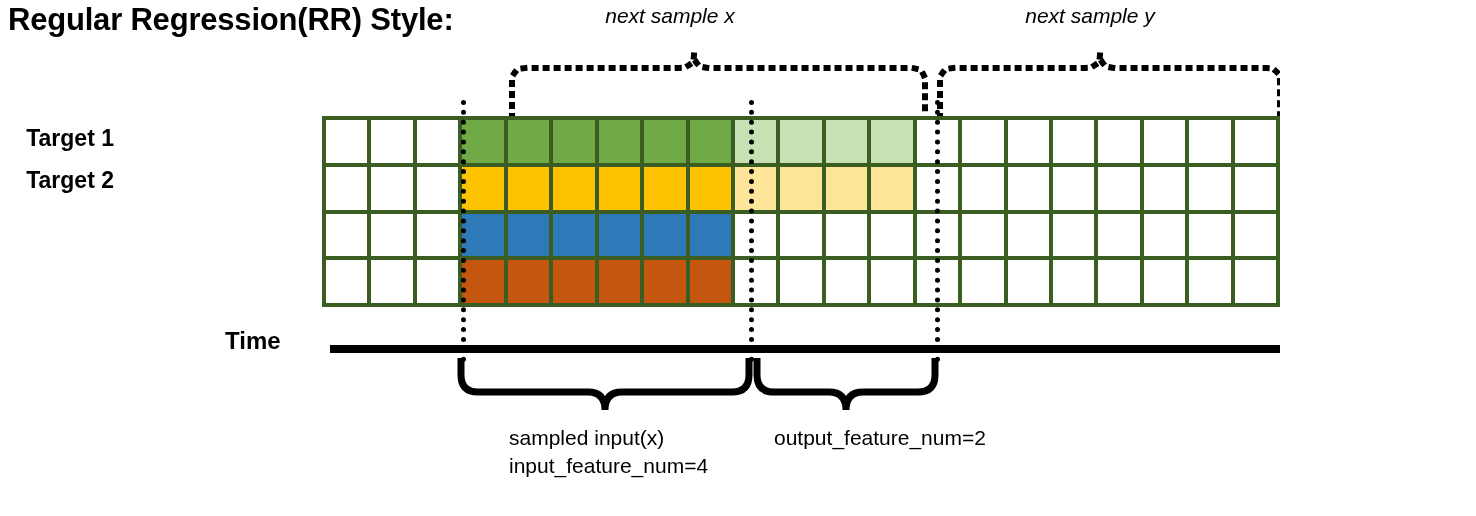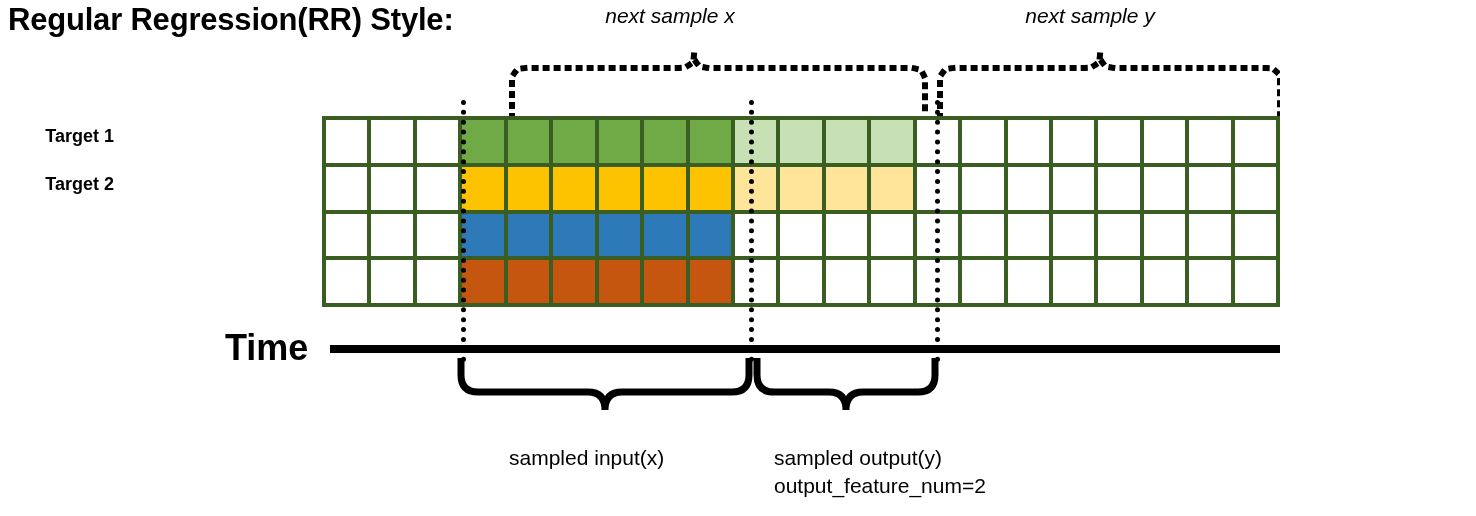--- a/index.html
+++ b/index.html
@@ -38,21 +38,21 @@
     font-weight: normal;
     color: #000000;
     white-space: nowrap;
     text-align: center;
   }
 
   
   .row-label {
     position: absolute;
     right: 1166px;           
-    font-size: 18px;
+    font-size: 23px;
     font-weight: bold;
     color: #000000;
     white-space: nowrap;
     text-align: right;
     line-height: 1;
   }
 
   
   #grid {
     position: absolute;
@@ -76,21 +76,21 @@
   #grid .cell.c-amber      { background: #FDC300; }
   #grid .cell.c-amber-lt   { background: #FEE599; }
   #grid .cell.c-blue       { background: #2E79B8; }
   #grid .cell.c-orange     { background: #C4560F; }
 
   
   #time-label {
     position: absolute;
     left: 225px;
     top: 327px;
-    font-size: 36px;
+    font-size: 24px;
     font-weight: bold;
     color: #000000;
     white-space: nowrap;
   }
   #time-axis {
     position: absolute;
     left: 330px;
     top: 337px;
     width: 1136px;
     height: 24px;
@@ -115,42 +115,41 @@
   }
 
   
   .brace-text {
     position: absolute;
     font-size: 21px;
     font-weight: normal;
     color: #000000;
     white-space: nowrap;
     line-height: 1.32;
-    margin-top: 20px;
   }
 </style>
 </head>
 <body>
 
 <div id="canvas">
 
   <div id="title">Regular Regression(RR) Style:</div>
 
   <div class="brace-label-top" style="left:1000px; top:4px; width:180px;">next sample y</div>
   <div class="brace-label-top" style="left:580px; top:4px; width:180px;">next sample x</div>
 
   <svg class="ovl">
 
     <path d="M 512,117 L 512,82 Q 512,68 527,68 L 677,68 Q 694,68 694,54 Q 694,68 711,68 L 910,68 Q 925,68 925,82 L 925,117" fill="none" stroke="#000000" stroke-width="6" stroke-dasharray="1 10" stroke-linecap="square"></path>
 
     <path d="M 940,117 L 940,82 Q 940,68 955,68 L 1083,68 Q 1100,68 1100,54 Q 1100,68 1117,68 L 1265,68 Q 1280,68 1280,82 L 1280,117" fill="none" stroke="#000000" stroke-width="6" stroke-dasharray="1 10" stroke-linecap="square"></path>
   </svg>
 
   <div class="row-label" style="top:127px;">Target 1</div>
-  <div class="row-label" style="top:175px;margin-left:8px;">Target 2</div>
+  <div class="row-label" style="top:169px;margin-left:8px;">Target 2</div>
 
   <div id="grid">
       <div class="cell"></div>
       <div class="cell"></div>
       <div class="cell"></div>
       <div class="cell c-green"></div>
       <div class="cell c-green"></div>
       <div class="cell c-green"></div>
       <div class="cell c-green"></div>
       <div class="cell c-green"></div>
@@ -260,19 +259,19 @@
 
   <svg class="ovl">
 
     <path d="M 461,358 L 461,375 Q 461,392 478,392 L 588,392 Q 605,392 605,410 Q 605,392 622,392 L 732,392 Q 749,392 749,375 L 749,358" fill="none" stroke="#000000" stroke-width="7" stroke-linecap="butt"></path>
 
     <path d="M 757,358 L 757,375 Q 757,392 774,392 L 829,392 Q 846,392 846,410 Q 846,392 863,392 L 918,392 Q 935,392 935,375 L 935,358" fill="none" stroke="#000000" stroke-width="7" stroke-linecap="butt"></path>
   </svg>
 
   <div class="brace-text" style="left:509px; top:424px;">
     <div>sampled input(x)</div>
+    <div>input_feature_num=4</div>
   </div>
   <div class="brace-text" style="left:774px; top:424px;">
-    <div>sampled output(y)</div>
     <div>output_feature_num=2</div>
   </div>
 
 </div>
 
 </body></html>

